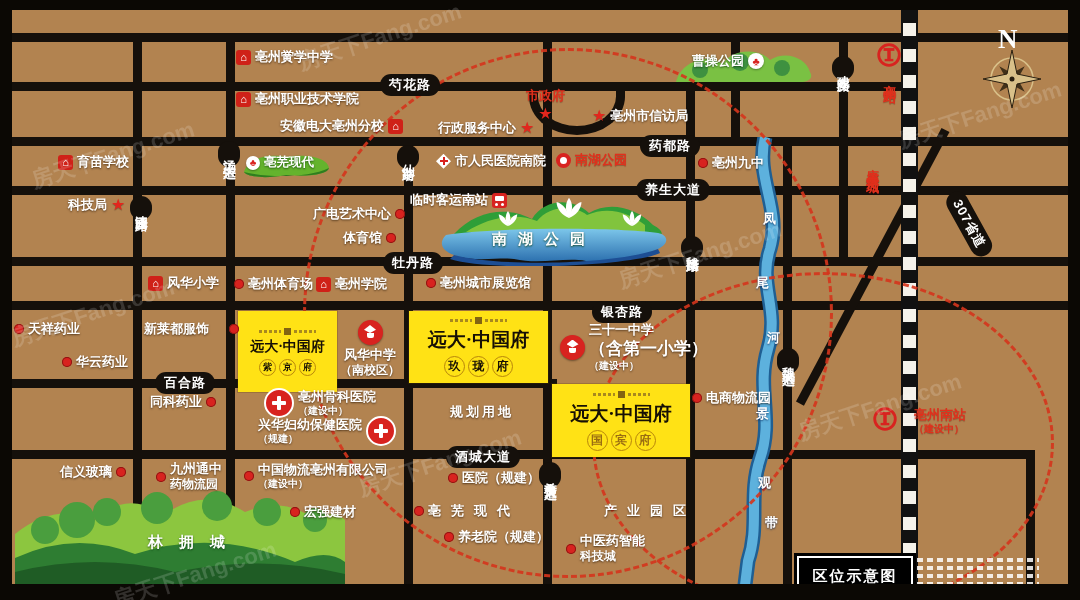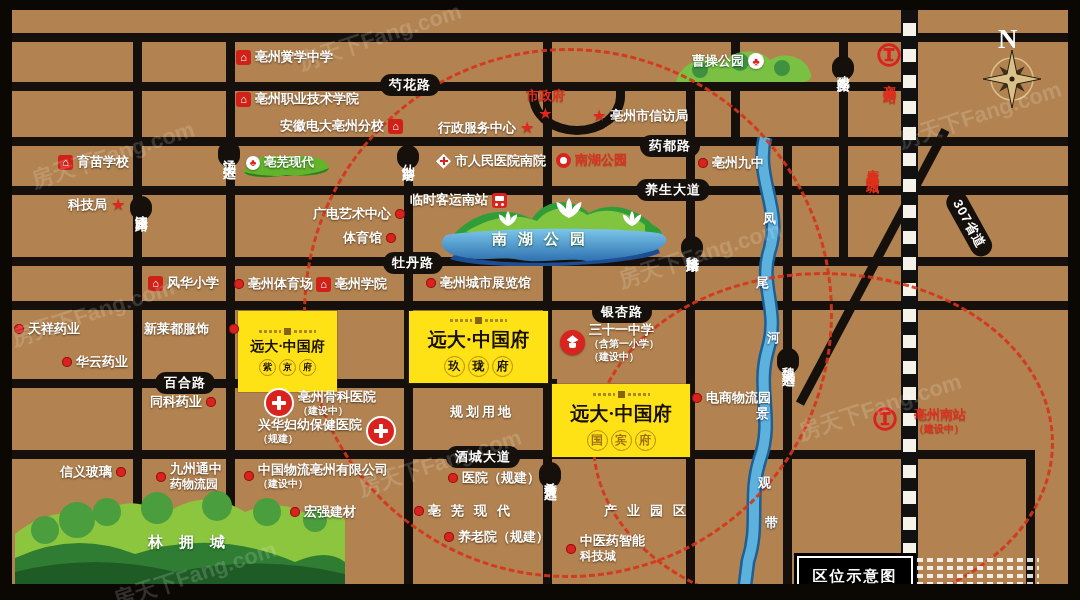--- a/index.html
+++ b/index.html
@@ -387,22 +387,29 @@
         </svg></span>
       <div class="plabel" style="align-items: flex-start;">
         <span>亳州南站</span>
         <span class="sub">（建设中）</span>
       </div>
     </div>
     <div class="poi" style="left: 560px; top: 322px;">
       <span class="icon cap-i"></span>
       <div class="plabel" style="align-items: flex-start;">
         <span>三十一中学</span>
-        <span class="sub" style="font-size: 10px;">（含第一小学）</span>
+        <span class="sub" style="font-size: 17px;">（含第一小学）</span>
         <span class="sub">（建设中）</span>
+      </div>
+    </div>
+    <div class="poi col" style="left: 340px; top: 320px;">
+      <span class="icon cap-i"></span>
+      <div class="plabel" style="align-items: center;">
+        <span>风华中学</span>
+        <span class="sub" style="font-size: 12px;">（南校区）</span>
       </div>
     </div>
     <div class="poi" style="left: 264px; top: 388px;">
       <span class="icon hcross-i"></span>
       <div class="plabel" style="align-items: flex-start;">
         <span>亳州骨科医院</span>
         <span class="sub">（建设中）</span>
       </div>
     </div>
     <div class="poi" style="left: 258px; top: 416px;">

